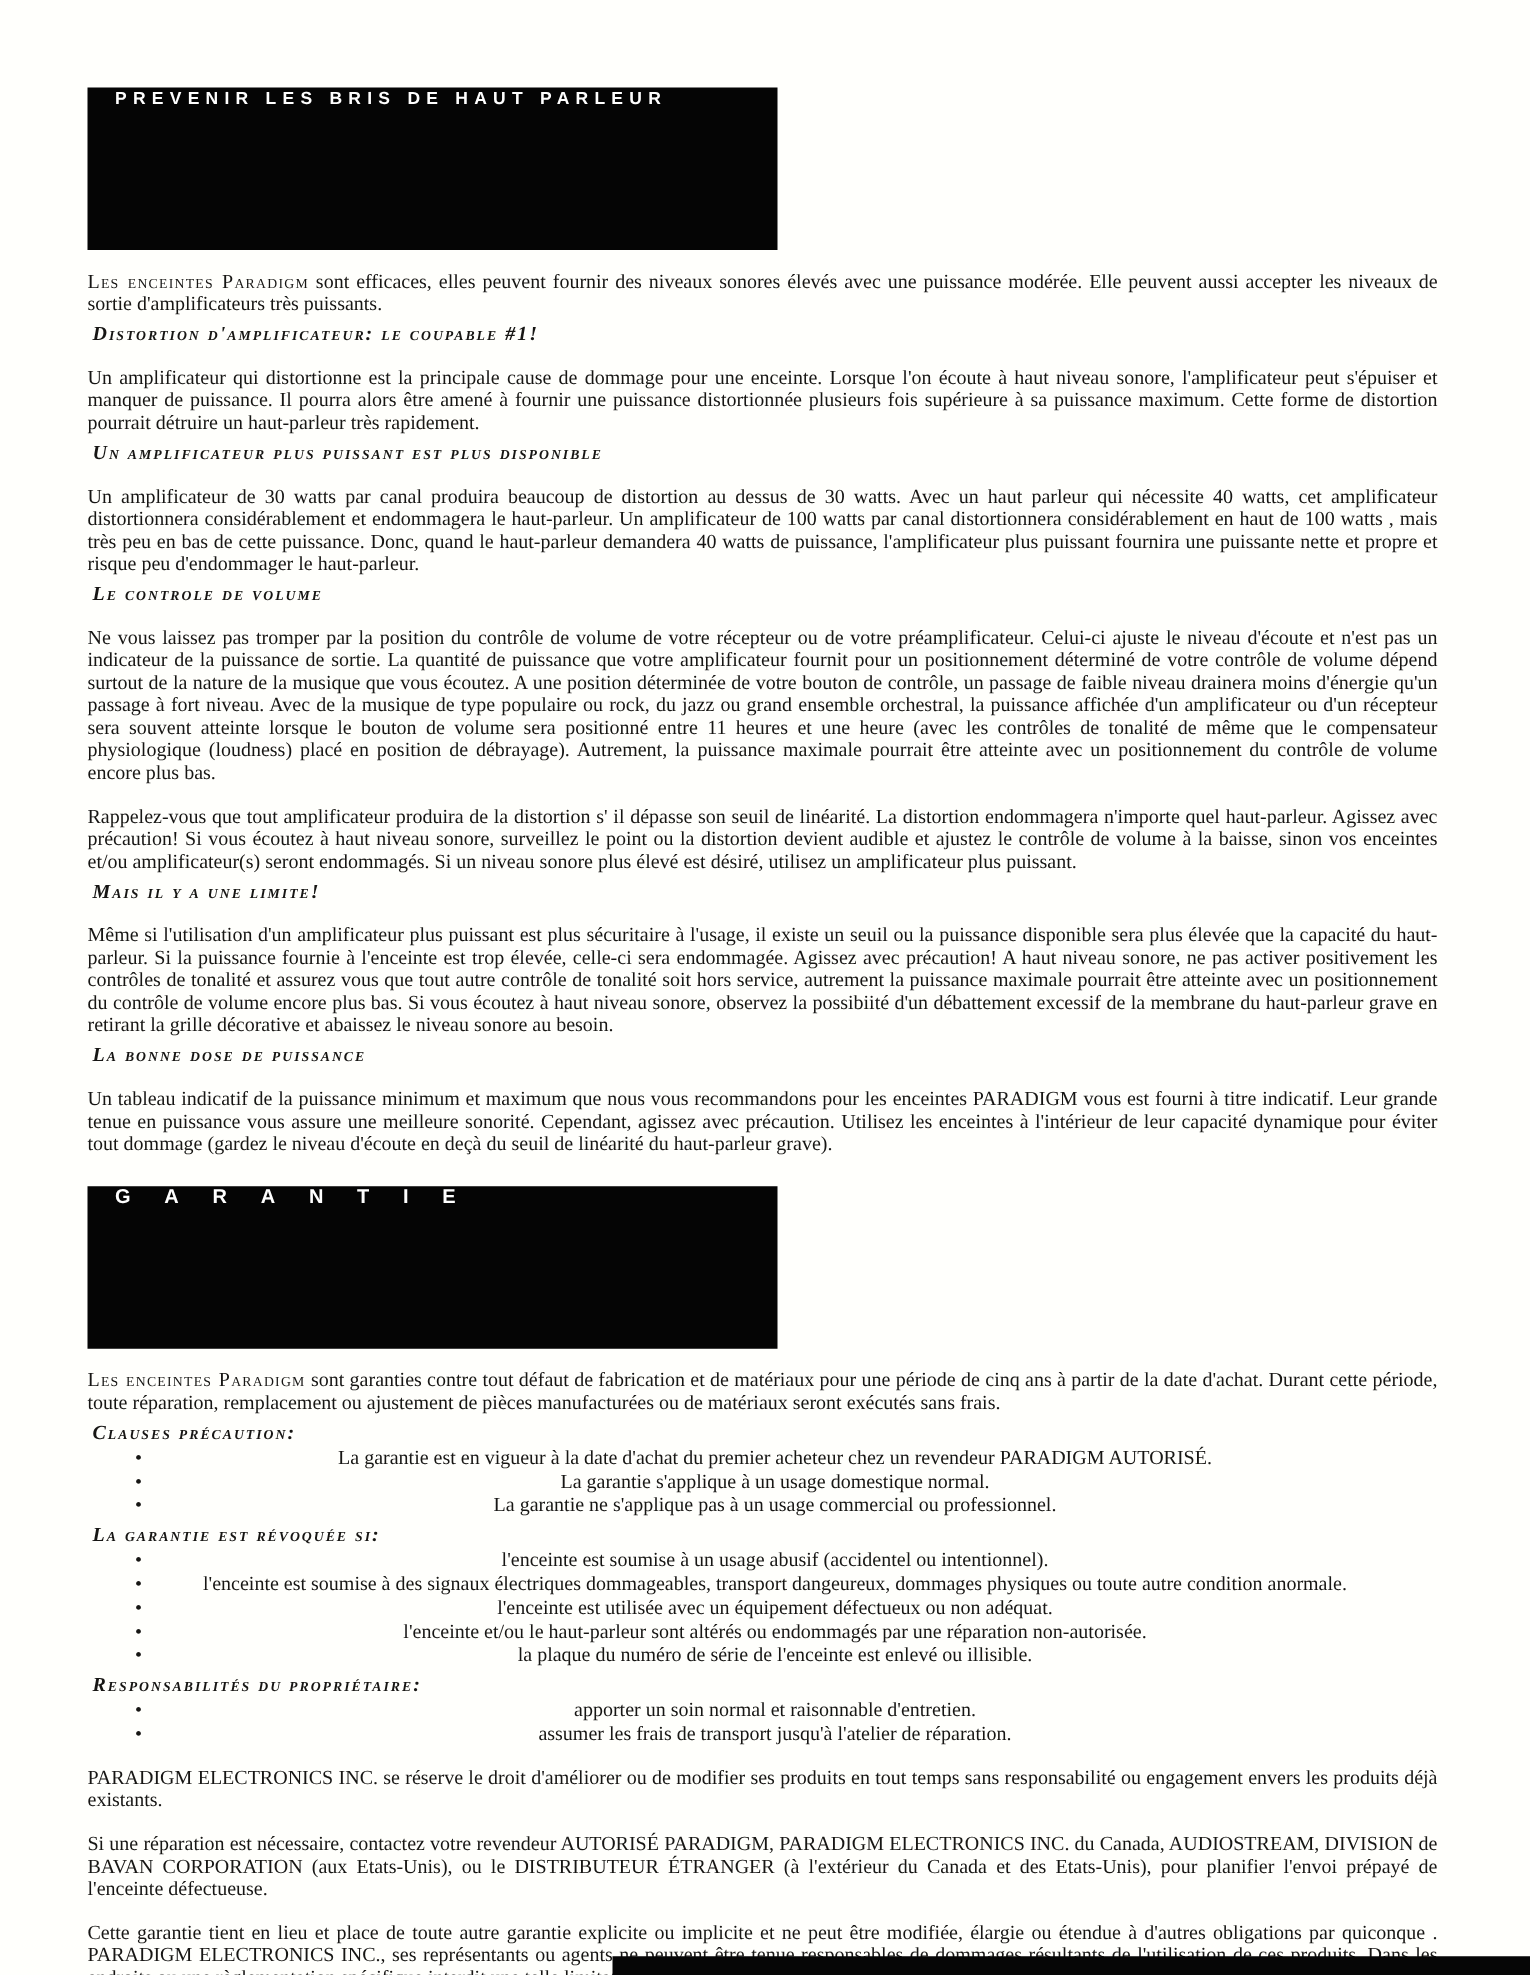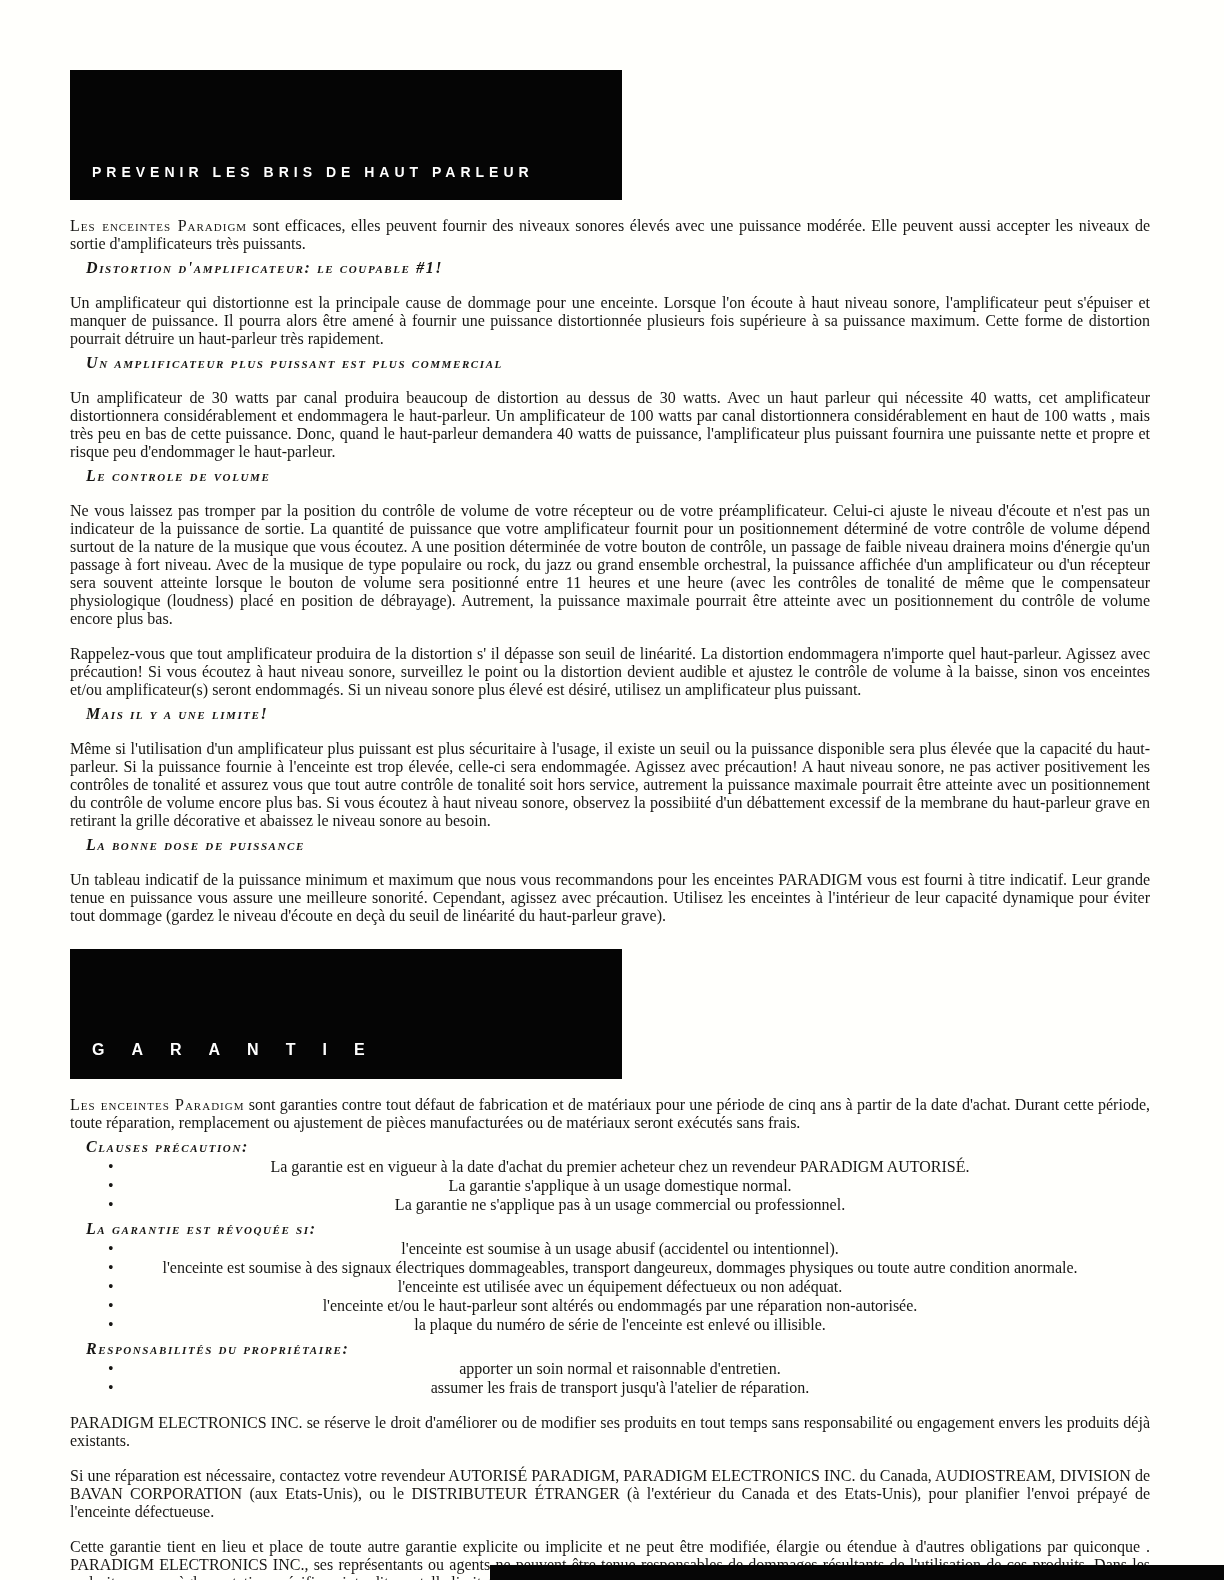--- a/index.html
+++ b/index.html
@@ -5,38 +5,38 @@
   html,body{margin:0;padding:0;}
   body{
     width:1224px;height:1580px;position:relative;overflow:hidden;
     background:#fffffc;
     font-family:"Liberation Serif","DejaVu Serif",serif;
     color:#171614;
   }
   .page{position:absolute;inset:0;padding:70px 74px 0 70px;}
   .banner{
     background:#050505;color:#ffffff;width:520px;height:110px;
-    display:flex;align-items:flex-end;
+    display:flex;
     padding:0 10px 20px 22px;
   }
   .banner-text{
     font-family:"Liberation Sans","DejaVu Sans",sans-serif;
     font-size:14px;font-weight:600;letter-spacing:5px;white-space:nowrap;
   }
   .banner-text.wide{font-size:16px;letter-spacing:27px;}
   .content{margin-top:12px;}
   p.para{
     font-size:16px;line-height:18px;text-align:justify;
     margin:17px 0 6px 0;
   }
   .sc{font-variant:small-caps;letter-spacing:1px;}
   h3.subhead{
     font-size:16px;line-height:18px;font-weight:600;font-style:italic;
     font-variant:small-caps;letter-spacing:1.6px;
-    margin:6px 0 2px 16px;
+    margin:6px 0 2px 4px;
   }
   ul.blist{list-style:none;margin:1px 0 5px 0;padding:0;}
   ul.blist li{
     font-size:16px;line-height:18px;position:relative;
     padding-left:17px;margin-left:38px;margin-bottom:1px;
     text-align:center;max-width:990px;
   }
   ul.blist li::before{content:"\2022";position:absolute;left:0;top:0;}
   .banner-gap{height:18px;}
   .bottom-bar{position:absolute;right:0;bottom:0;left:490px;height:15px;background:#060606;}
@@ -50,21 +50,21 @@
     <span class="banner-text">PREVENIR LES BRIS DE HAUT PARLEUR</span>
   </div>
 
   <div class="content">
 
     <p class="para"><span class="sc">Les enceintes Paradigm</span><span> sont efficaces, elles peuvent fournir des niveaux sonores élevés avec une puissance modérée. Elle peuvent aussi accepter les niveaux de sortie d'amplificateurs très puissants.</span></p>
 
     <h3 class="subhead">Distortion d'amplificateur: le coupable #1!</h3>
     <p class="para">Un amplificateur qui distortionne est la principale cause de dommage pour une enceinte. Lorsque l'on écoute à haut niveau sonore, l'amplificateur peut s'épuiser et manquer de puissance. Il pourra alors être amené à fournir une puissance distortionnée plusieurs fois supérieure à sa puissance maximum. Cette forme de distortion pourrait détruire un haut-parleur très rapidement.</p>
 
-    <h3 class="subhead">Un amplificateur plus puissant est plus commercial</h3>
+    <h3 class="subhead">Un amplificateur plus puissant est plus disponible</h3>
     <p class="para">Un amplificateur de 30 watts par canal produira beaucoup de distortion au dessus de 30 watts. Avec un haut parleur qui nécessite 40 watts, cet amplificateur distortionnera considérablement et endommagera le haut-parleur. Un amplificateur de 100 watts par canal distortionnera considérablement en haut de 100 watts , mais très peu en bas de cette puissance. Donc, quand le haut-parleur demandera 40 watts de puissance, l'amplificateur plus puissant fournira une puissante nette et propre et risque peu d'endommager le haut-parleur.</p>
 
     <h3 class="subhead">Le controle de volume</h3>
     <p class="para">Ne vous laissez pas tromper par la position du contrôle de volume de votre récepteur ou de votre préamplificateur. Celui-ci ajuste le niveau d'écoute et n'est pas un indicateur de la puissance de sortie. La quantité de puissance que votre amplificateur fournit pour un positionnement déterminé de votre contrôle de volume dépend surtout de la nature de la musique que vous écoutez. A une position déterminée de votre bouton de contrôle, un passage de faible niveau drainera moins d'énergie qu'un passage à fort niveau. Avec de la musique de type populaire ou rock, du jazz ou grand ensemble orchestral, la puissance affichée d'un amplificateur ou d'un récepteur sera souvent atteinte lorsque le bouton de volume sera positionné entre 11 heures et une heure (avec les contrôles de tonalité de même que le compensateur physiologique (loudness) placé en position de débrayage). Autrement, la puissance maximale pourrait être atteinte avec un positionnement du contrôle de volume encore plus bas.</p>
     <p class="para">Rappelez-vous que tout amplificateur produira de la distortion s' il dépasse son seuil de linéarité. La distortion endommagera n'importe quel haut-parleur. Agissez avec précaution! Si vous écoutez à haut niveau sonore, surveillez le point ou la distortion devient audible et ajustez le contrôle de volume à la baisse, sinon vos enceintes et/ou amplificateur(s) seront endommagés. Si un niveau sonore plus élevé est désiré, utilisez un amplificateur plus puissant.</p>
 
     <h3 class="subhead">Mais il y a une limite!</h3>
     <p class="para">Même si l'utilisation d'un amplificateur plus puissant est plus sécuritaire à l'usage, il existe un seuil ou la puissance disponible sera plus élevée que la capacité du haut-parleur. Si la puissance fournie à l'enceinte est trop élevée, celle-ci sera endommagée. Agissez avec précaution! A haut niveau sonore, ne pas activer positivement les contrôles de tonalité et assurez vous que tout autre contrôle de tonalité soit hors service, autrement la puissance maximale pourrait être atteinte avec un positionnement du contrôle de volume encore plus bas. Si vous écoutez à haut niveau sonore, observez la possibiité d'un débattement excessif de la membrane du haut-parleur grave en retirant la grille décorative et abaissez le niveau sonore au besoin.</p>
 
     <h3 class="subhead">La bonne dose de puissance</h3>

